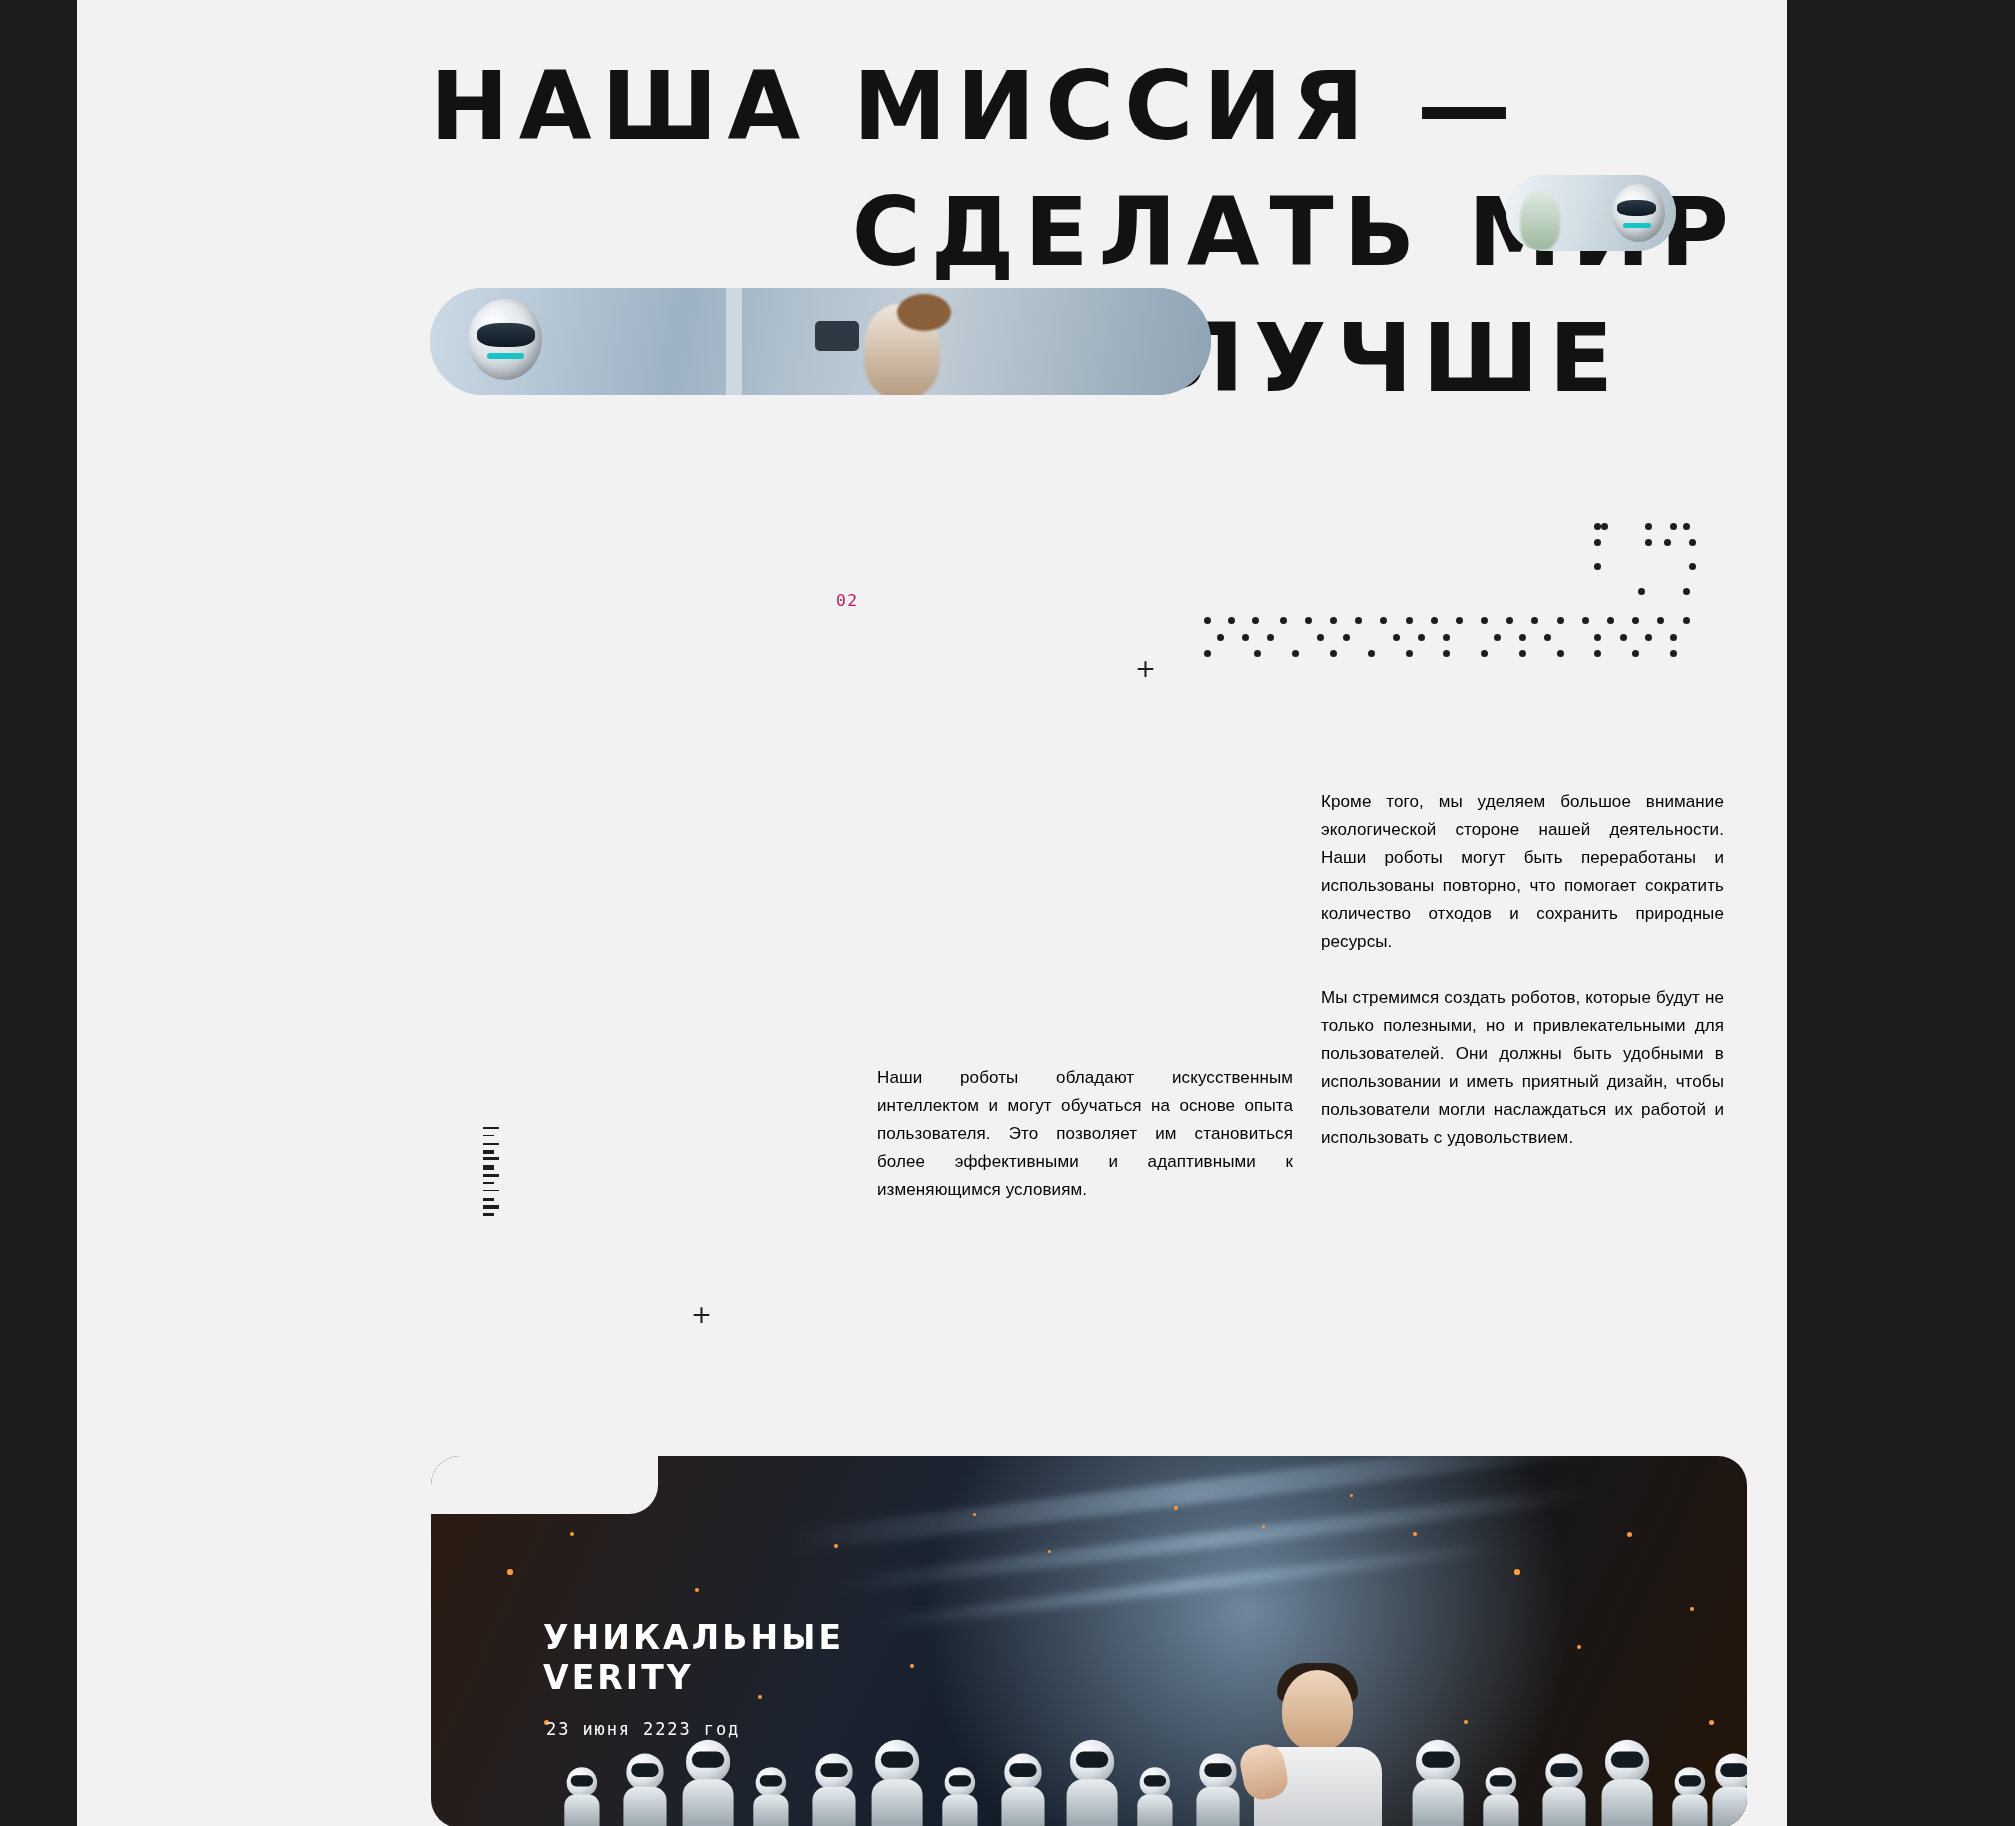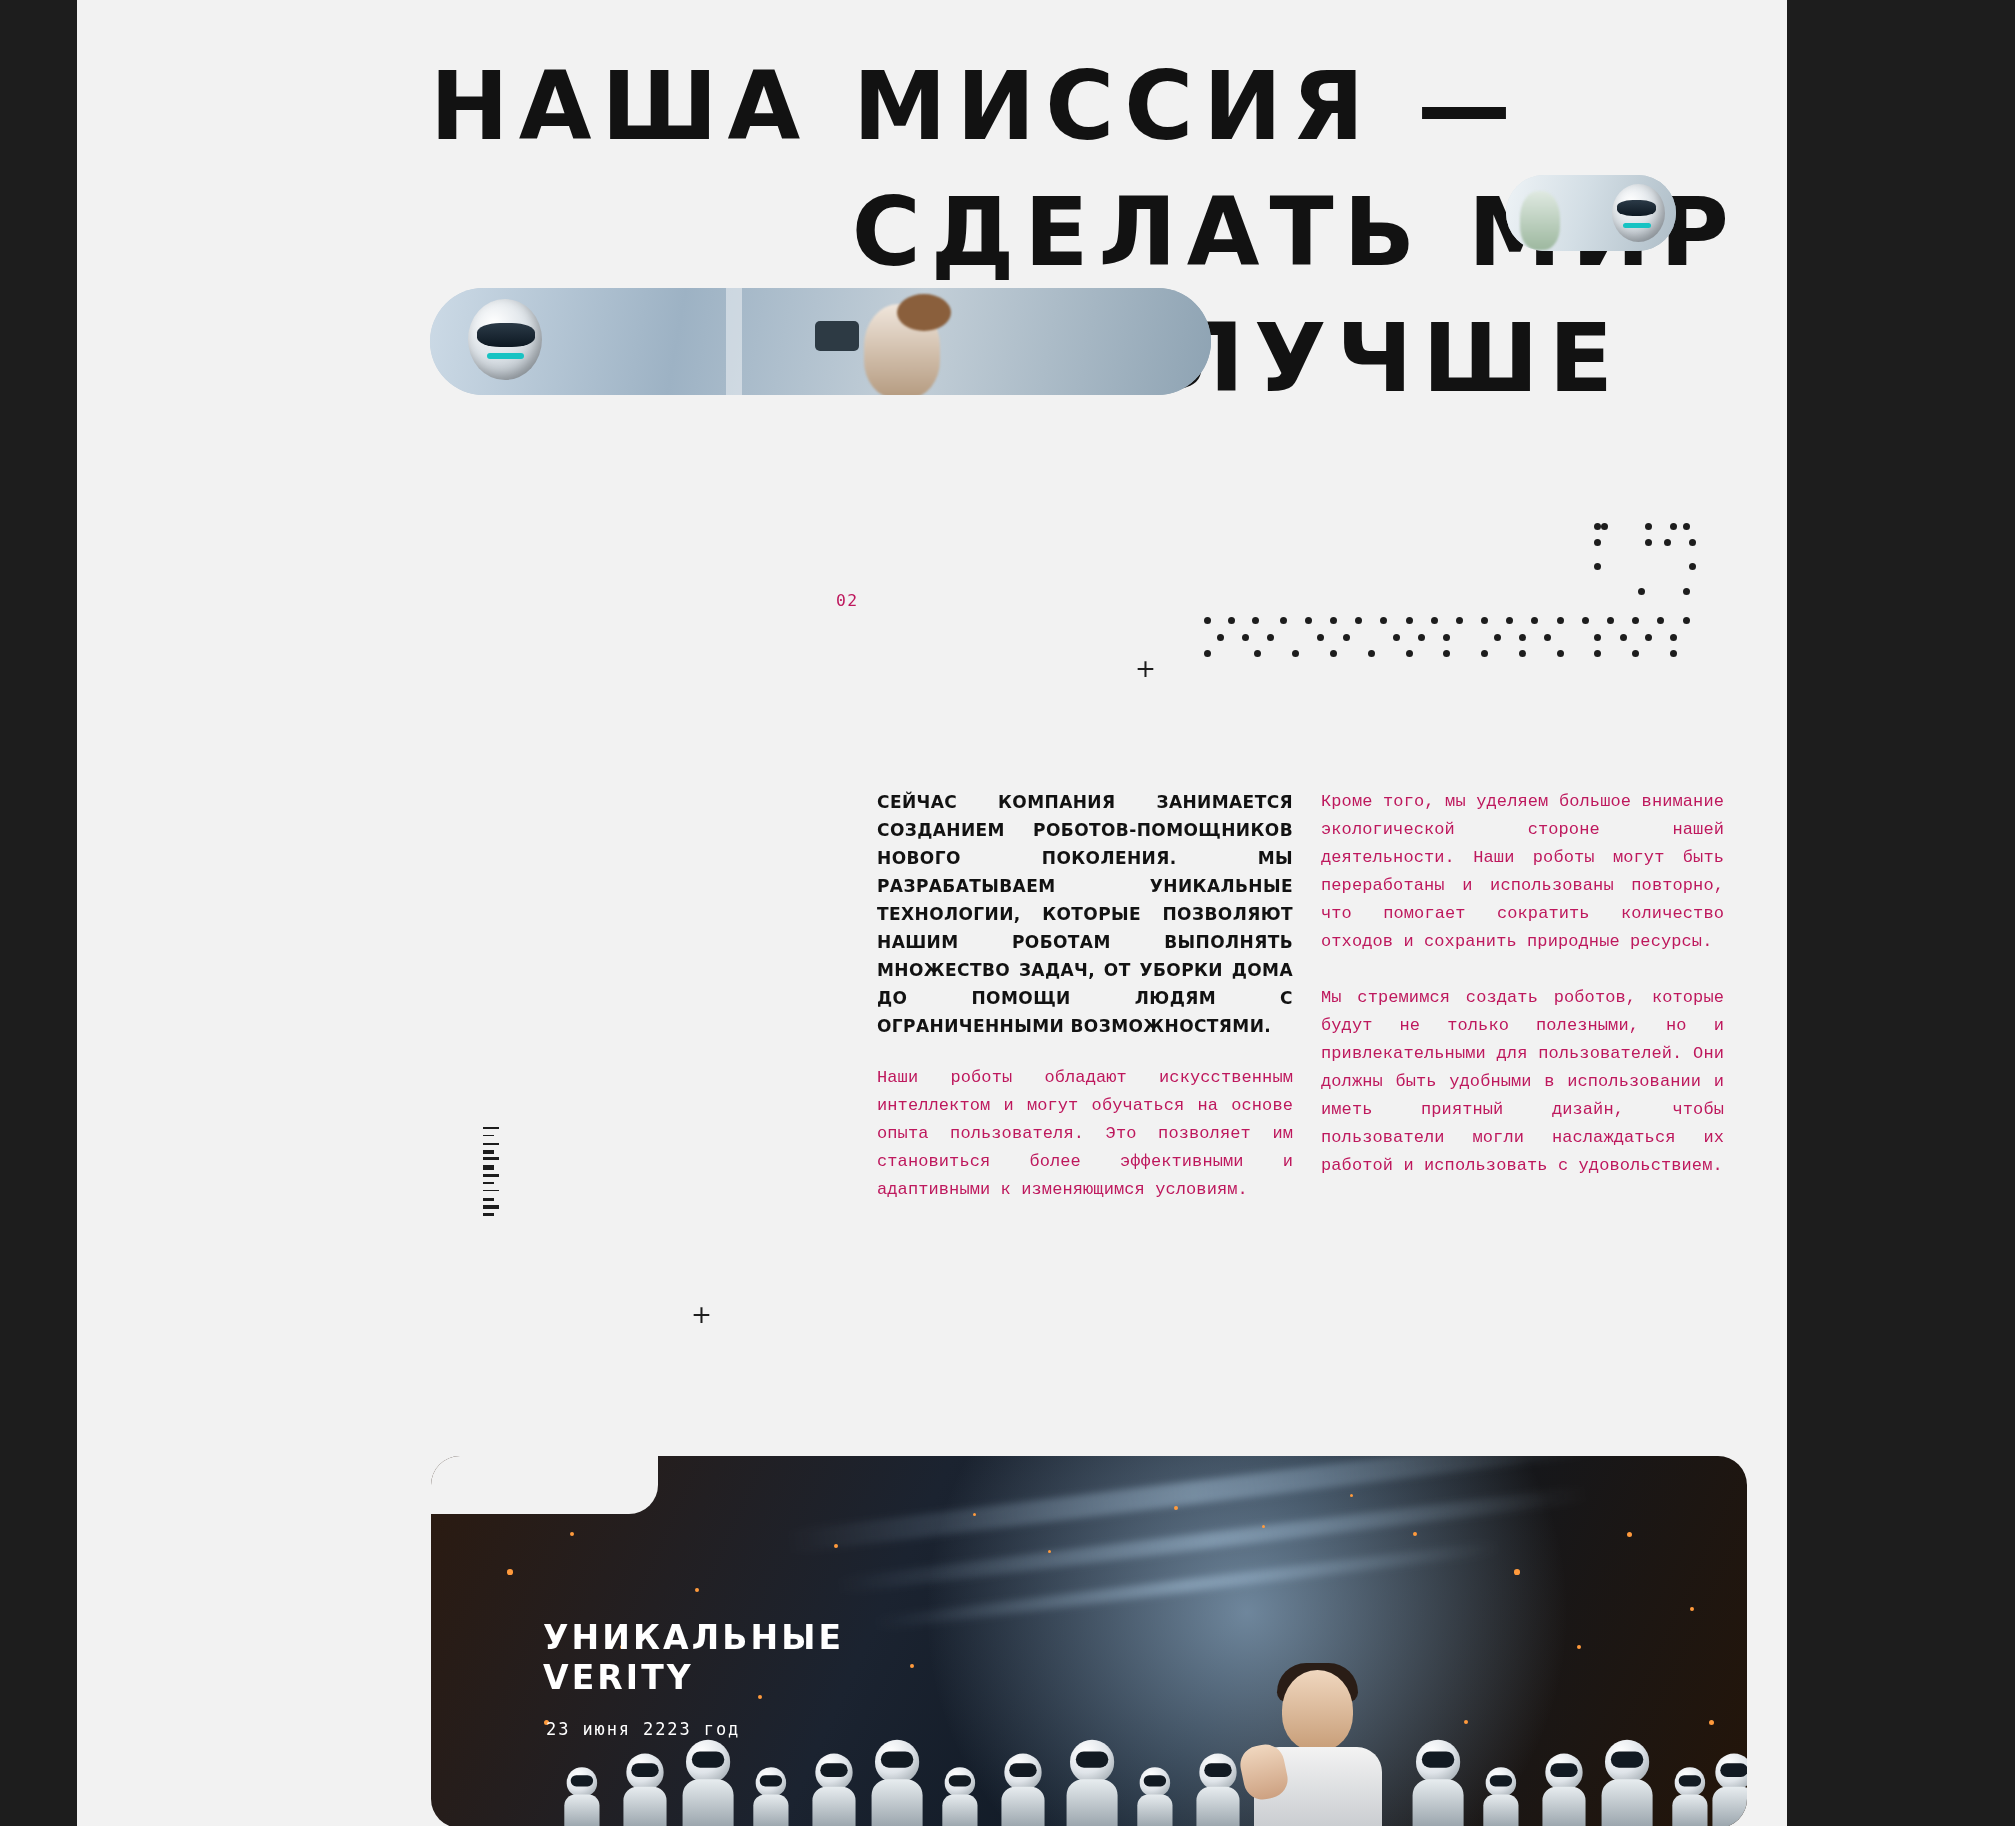--- a/index.html
+++ b/index.html
@@ -214,25 +214,25 @@
     top: 1064px;
     width: 416px;
   }
   .col-regular-2 {
     position: absolute;
     left: 1244px;
     top: 788px;
     width: 403px;
   }
   .col-regular-1 p, .col-regular-2 p {
-    font-family: Liberation Mono, monospace;
+    font-family: Liberation Sans, sans-serif;
     font-size: 17px;
     line-height: 28px;
     letter-spacing: 0.1px;
-    color: #be185d;
+    color: #000000;
     text-align: justify;
   }
   .col-regular-2 p + p { margin-top: 28px; }
 
   
   .banner {
     position: absolute;
     left: 354px;
     top: 1456px;
     width: 1316px;
@@ -492,23 +492,20 @@
         <div class="bc" style="top: 30px; height: 3.1px; width: 16.4px;"></div>
         <div class="bc" style="top: 38px; height: 5px; width: 11.3px;"></div>
         <div class="bc" style="top: 47px; height: 2.5px; width: 16.4px;"></div>
         <div class="bc" style="top: 55px; height: 1.9px; width: 11.3px;"></div>
         <div class="bc" style="top: 63px; height: 1.3px; width: 16.4px;"></div>
         <div class="bc" style="top: 71px; height: 2.5px; width: 11.3px;"></div>
         <div class="bc" style="top: 78px; height: 3.8px; width: 16.4px;"></div>
         <div class="bc" style="top: 86px; height: 3.1px; width: 11.3px;"></div>
       </div>
 
-    <div class="col-bold">
-      <p>СЕЙЧАС КОМПАНИЯ ЗАНИМАЕТСЯ СОЗДАНИЕМ РОБОТОВ-ПОМОЩНИКОВ НОВОГО ПОКОЛЕНИЯ. МЫ РАЗРАБАТЫВАЕМ УНИКАЛЬНЫЕ ТЕХНОЛОГИИ, КОТОРЫЕ ПОЗВОЛЯЮТ НАШИМ РОБОТАМ ВЫПОЛНЯТЬ МНОЖЕСТВО ЗАДАЧ, ОТ УБОРКИ ДОМА ДО ПОМОЩИ ЛЮДЯМ С ОГРАНИЧЕННЫМИ ВОЗМОЖНОСТЯМИ.</p>
-    </div>
     <div class="col-regular-1">
       <p>Наши роботы обладают искусственным интеллектом и могут обучаться на основе опыта пользователя. Это позволяет им становиться более эффективными и адаптивными к изменяющимся условиям.</p>
     </div>
     <div class="col-regular-2">
       <p>Кроме того, мы уделяем большое внимание экологической стороне нашей деятельности. Наши роботы могут быть переработаны и использованы повторно, что помогает сократить количество отходов и сохранить природные ресурсы.</p>
       <p>Мы стремимся создать роботов, которые будут не только полезными, но и привлекательными для пользователей. Они должны быть удобными в использовании и иметь приятный дизайн, чтобы пользователи могли наслаждаться их работой и использовать с удовольствием.</p>
     </div>
 
     <div class="banner" id="banner">
       <div class="banner-notch"></div>

